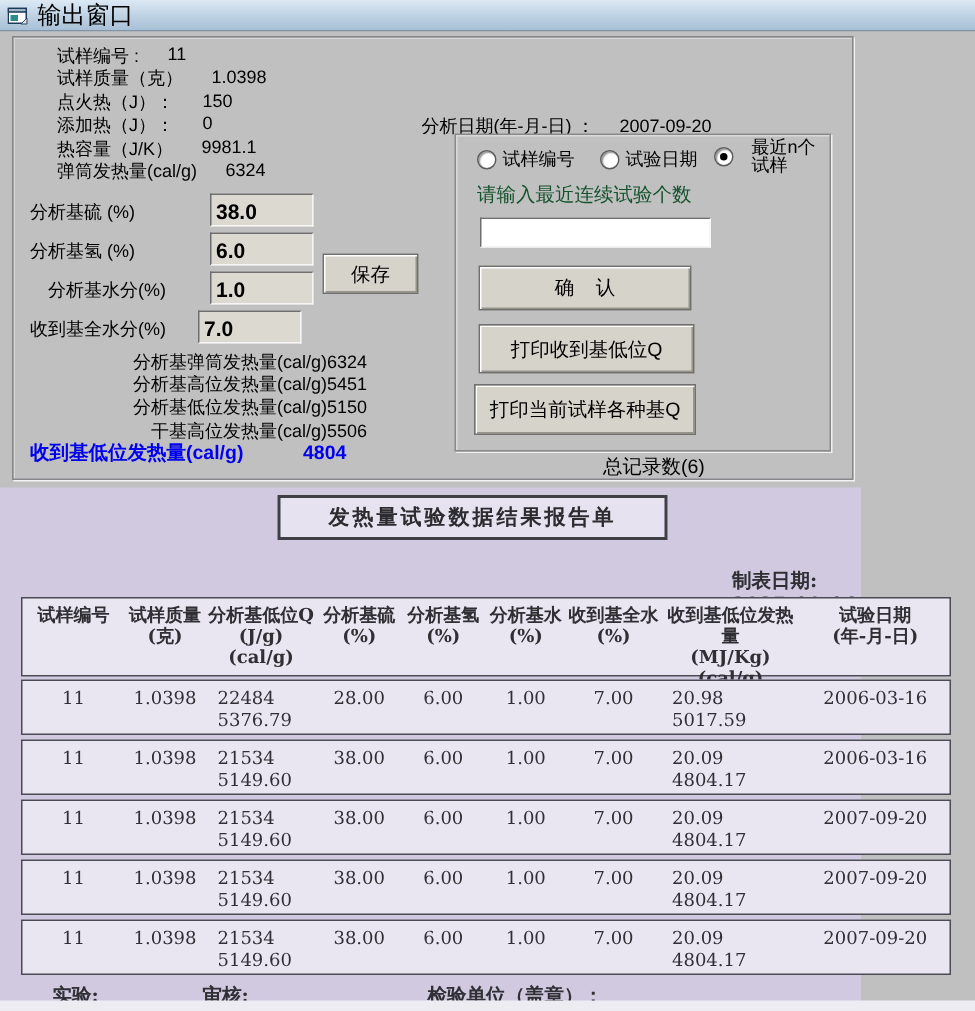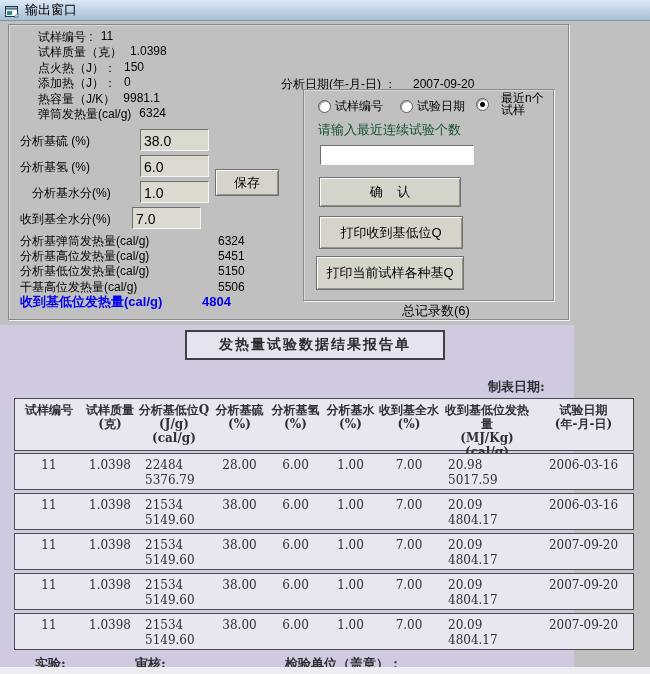--- a/index.html
+++ b/index.html
@@ -5,37 +5,37 @@
   html,body{margin:0;padding:0;}
   body{font-family:"Liberation Sans",sans-serif;}
   #win{position:relative;width:650px;height:674px;overflow:hidden;background:#c0c0c0;}
   .abs{position:absolute;}
 
   
   .titlebar{position:absolute;left:0;top:0;width:650px;height:20px;
     background:linear-gradient(to bottom,#dce9f5 0%,#bdd1e3 55%,#a9c0d6 100%);
     border-bottom:1px solid #7e94a8;display:flex;align-items:center;}
   .titleicon{width:14px;height:12px;margin:0 6px 0 5px;display:inline-block;}
-  .titletext{font-size:13px;color:#000;}
+  .titletext{font-size:16px;color:#000;}
 
   
   .dialog{position:absolute;left:0;top:21px;width:650px;height:304px;background:#c0c0c0;font-size:12px;color:#000;}
   .panel{position:absolute;left:8px;top:3px;width:559px;height:294px;
     border:1px solid #87878b;box-shadow:1px 1px 0 #f2f2f2, inset 1px 1px 0 #d8d8d8;background:#c0c0c0;}
-  .irow{height:15.4px;display:flex;gap:8px;white-space:nowrap;align-items:flex-start;}
+  .irow{height:15.4px;display:flex;gap:19px;white-space:nowrap;align-items:flex-start;}
   .dtrow{height:16px;white-space:nowrap;}
   .dtrow .lab{display:inline-block;width:132px;margin-top:40px;}
   .valbox{position:absolute;width:64px;height:19px;background:#dcd9d1;color:#000;
     border-top:1px solid #6e6e6e;border-left:1px solid #6e6e6e;border-bottom:1px solid #f5f5f5;border-right:1px solid #f5f5f5;
-    font-family:"Liberation Sans",sans-serif;font-weight:normal;font-size:14px;padding:1px 0 0 3px;}
+    font-family:"Liberation Sans",sans-serif;font-weight:bold;font-size:14px;padding:1px 0 0 3px;}
   .btn{position:absolute;background:#d6d3ca;border:1px solid #707070;
     box-shadow:inset 1px 1px 0 #ffffff, inset -1px -1px 0 #969389;
     display:flex;align-items:center;justify-content:center;font-size:13px;color:#000;white-space:pre;cursor:default;}
   .rrow{height:15.2px;white-space:nowrap;}
-  .rrow .lab{display:inline-block;width:198px;}
+  .rrow .lab{display:inline-block;width:198px;text-align:right;}
   .hl{color:#0000ee;font-weight:bold;font-size:13px;white-space:nowrap;}
   .hl .lab{display:inline-block;width:182px;}
   .frame{position:absolute;left:303px;top:68px;width:249px;height:210px;
     border:1px solid #8a8a8a;box-shadow:1px 1px 0 #f0f0f0, inset 1px 1px 0 #d9d9d9;}
   .radio-item{position:absolute;display:flex;gap:4px;align-items:center;white-space:nowrap;}
   .rdot{width:11px;height:11px;border-radius:50%;background:#fff;border:1px solid #5c5c5c;
     box-shadow:inset 1px 1px 1px #9a9a9a;position:relative;flex:0 0 auto;}
   .rdot.checked::after{content:"";position:absolute;left:3px;top:3px;width:5px;height:5px;border-radius:50%;background:#000;}
   .twoline{white-space:pre-line;line-height:11.5px;}
   .prompt{position:absolute;left:14px;top:31px;color:#14532d;font-size:13px;white-space:nowrap;}

